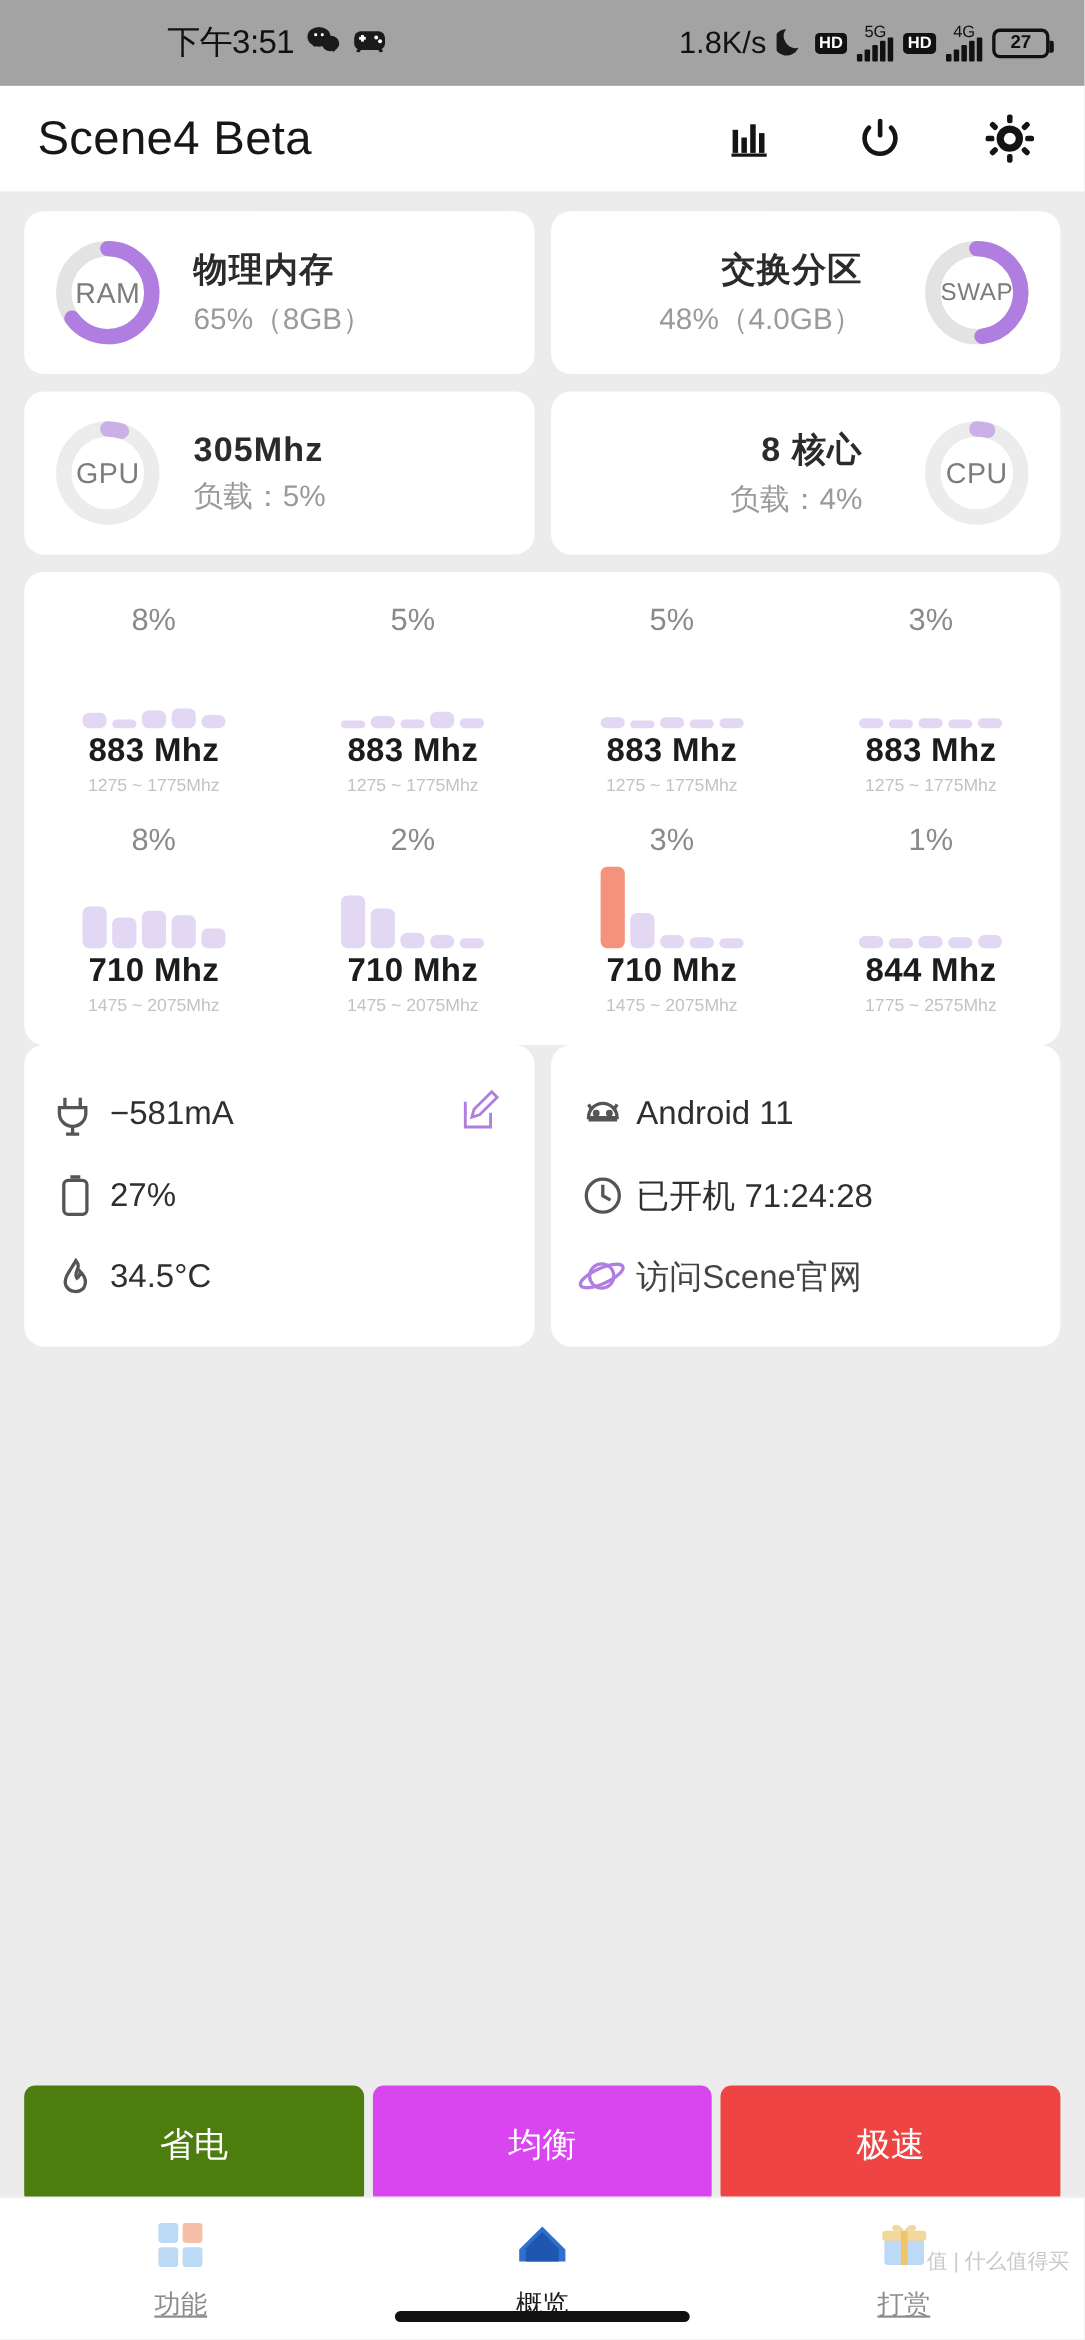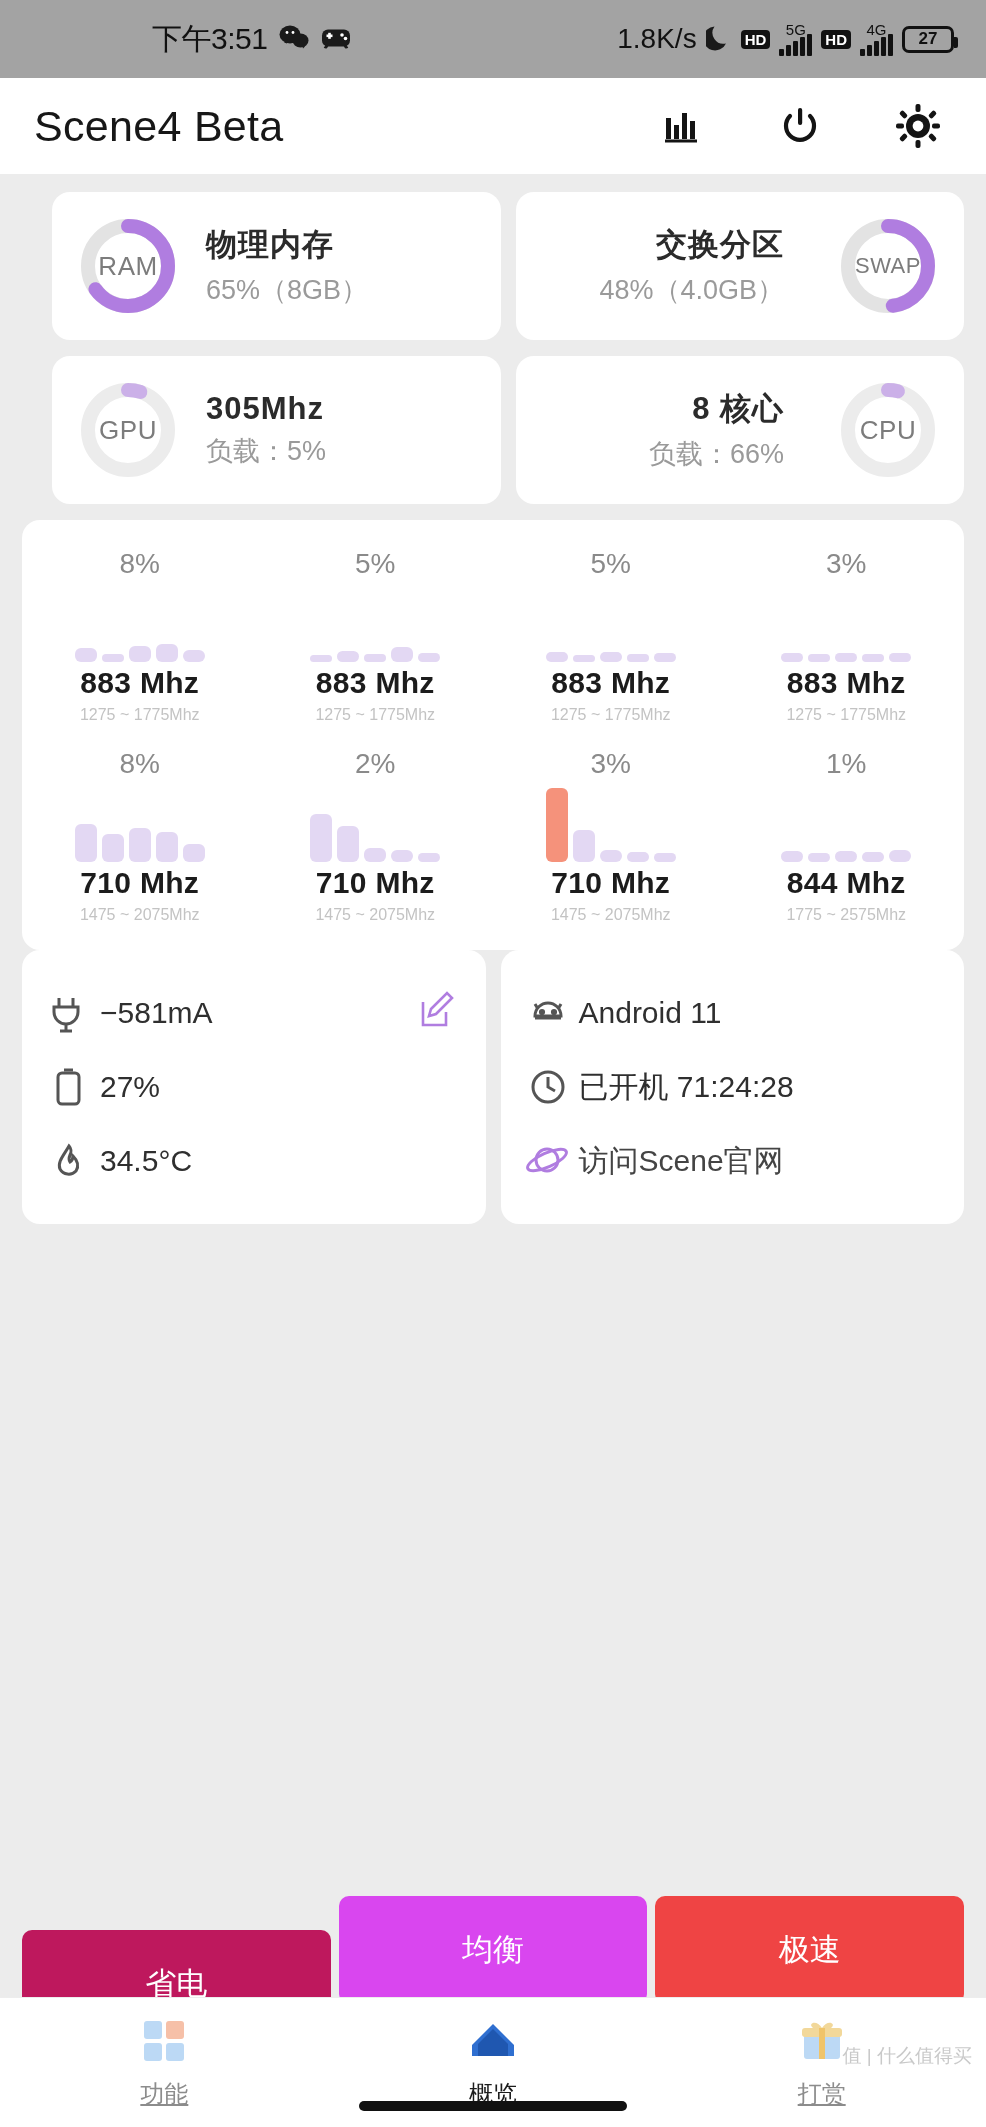--- a/index.html
+++ b/index.html
@@ -49,21 +49,21 @@
   .appbar {
     height:96px; background:#ffffff;
     display:flex; align-items:center; padding:0 34px;
   }
   .app-title { font-size:43px; color:#171717; font-weight:500; letter-spacing:0.3px; }
   .appbar-actions { margin-left:auto; display:flex; align-items:center; gap:70px; padding-right:10px;}
   .appbar-actions .act { width:48px; height:48px; display:flex; align-items:center; justify-content:center; }
 
   
   .content { padding:18px 22px 0 22px; }
-  .row { display:flex; gap:15px; margin-bottom:16px;margin-left:30px; }
+  .row { display:flex; gap:15px; margin-bottom:16px; }
   .card {
     background:#fff; border-radius:18px; flex:1;
   }
 
   
   .ringcard { height:148px; display:flex; align-items:center; }
   .ringcard.left { padding-left:24px; }
   .ringcard.right { padding-right:24px; justify-content:flex-end; }
   .ring { position:relative; width:104px; height:104px; flex:none; }
   .ring svg { display:block; transform:rotate(-90deg); }
@@ -268,21 +268,21 @@
         <span class="ring-label">GPU</span>
       </div>
       <div class="ring-text">
         <div class="rt-title">305Mhz</div>
         <div class="rt-sub">负载：5%</div>
       </div>
     </div>
     <div class="card ringcard right">
       <div class="ring-text r">
         <div class="rt-title">8 核心</div>
-        <div class="rt-sub">负载：66%</div>
+        <div class="rt-sub">负载：4%</div>
       </div>
       <div class="ring" style="margin-left:26px">
         <svg width="104" height="104" viewBox="0 0 104 104">
           <circle cx="52" cy="52" r="40" fill="none" stroke="#ececec" stroke-width="14"></circle>
           <circle id="cpu-arc" cx="52" cy="52" r="40" fill="none" stroke="#cbb0e8" stroke-width="14" stroke-linecap="round" stroke-dasharray="10.1 251.3"></circle>
         </svg>
         <span class="ring-label">CPU</span>
       </div>
     </div>
   </div>
@@ -454,21 +454,21 @@
               <ellipse cx="22" cy="22" rx="21" ry="7" transform="rotate(-24 22 22)"></ellipse>
             </svg>
           </span>
           <span class="txt link">访问Scene官网</span>
         </div>
       </div>
   </div>
 </div>
 
 <div class="modes" id="modes">
-    <div class="mode" style="background: #be185d; margin-top: 34px;">省电</div>
+    <div class="mode" style="background: #4d7c0f;">省电</div>
     <div class="mode" style="background: #d946ef; font-family: Liberation Mono, monospace;">均衡</div>
     <div class="mode" style="background: #ef4444;">极速</div>
   </div>
 
 <div class="bottomnav">
   <div class="navitem">
     <span>
       <svg width="50" height="50" viewBox="0 0 50 50">
           <rect x="5" y="6" width="18" height="18" rx="3" fill="#bcd9f5"></rect>
           <rect x="27" y="6" width="18" height="18" rx="3" fill="#f6c0a8"></rect>

